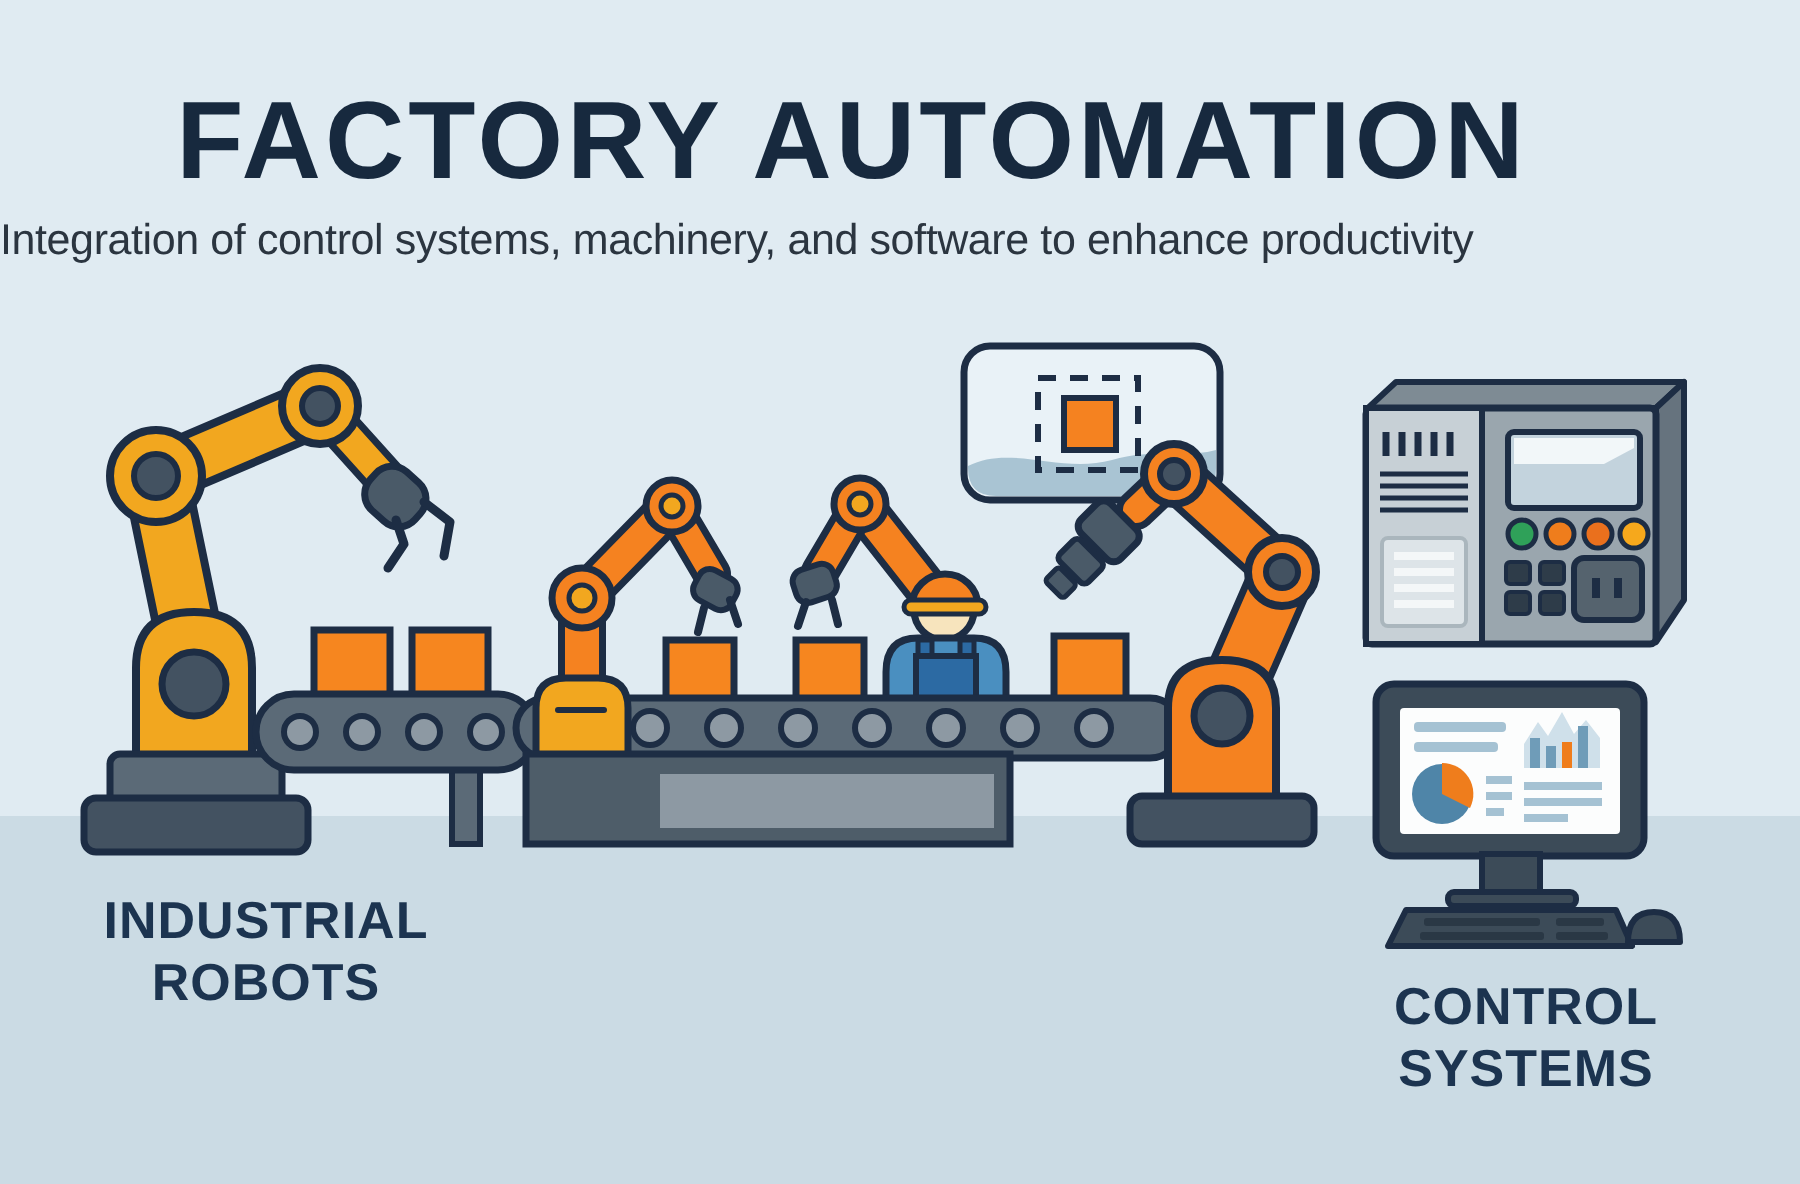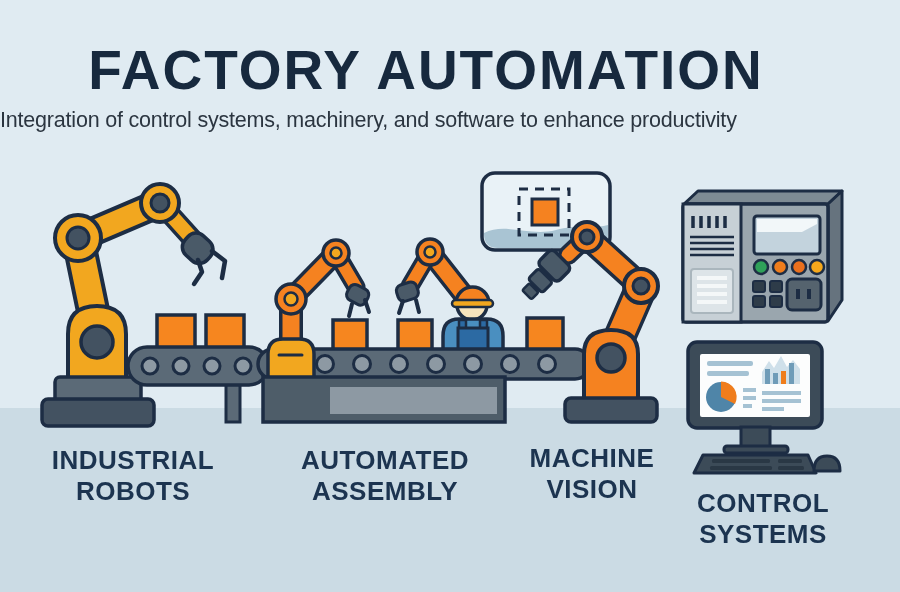--- a/index.html
+++ b/index.html
@@ -230,20 +230,16 @@
       <rect x="778" y="466" width="26" height="4" rx="1.5" fill="#2a3845"></rect>
       <path d="M814,471 q0,-15 13,-15 q13,0 13,15 z" fill="#3c4b58" stroke="#1d2d44" stroke-width="3" stroke-linejoin="round"></path>
     </g>
   </svg>
 
   <div class="page-title">FACTORY AUTOMATION</div>
   <div class="page-subtitle">Integration of control systems, machinery, and software to enhance productivity</div>
 
   <div class="section-label lbl-industrial">INDUSTRIAL
 ROBOTS</div>
-  <div class="section-label lbl-assembly">AUTOMATED
-ASSEMBLY</div>
-  <div class="section-label lbl-vision">MACHINE
-VISION</div>
   <div class="section-label lbl-control">CONTROL
 SYSTEMS</div>
 
 </div>
 
 </body></html>

